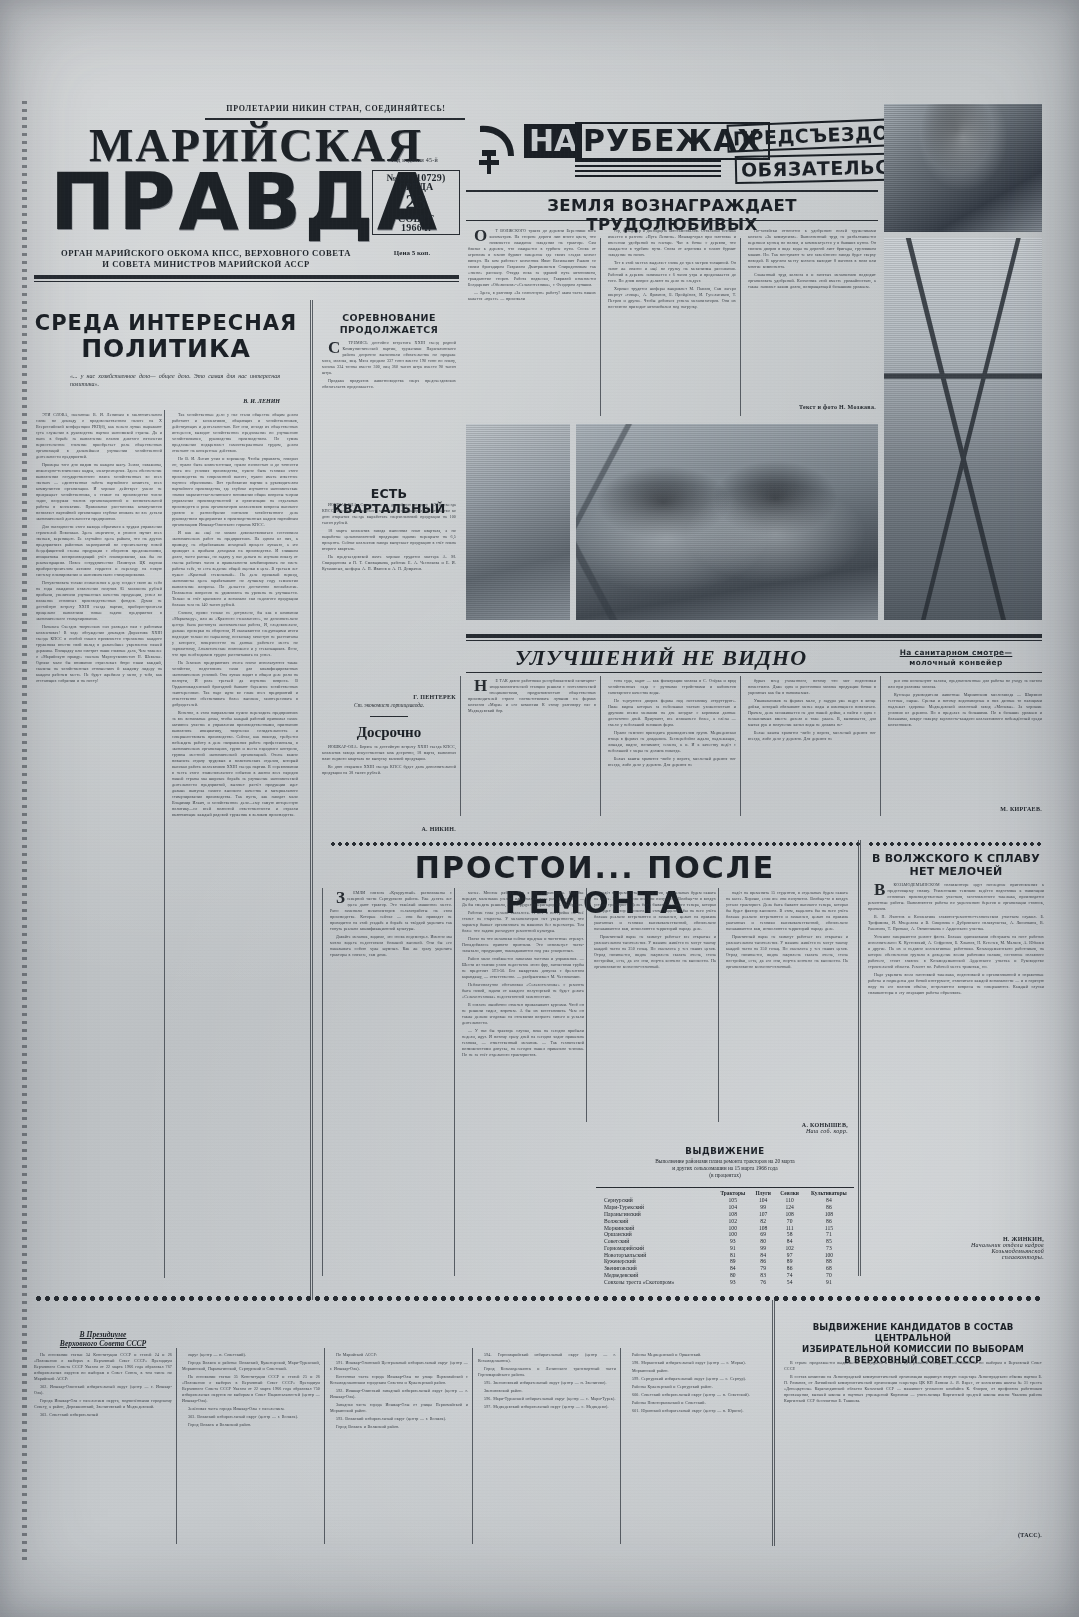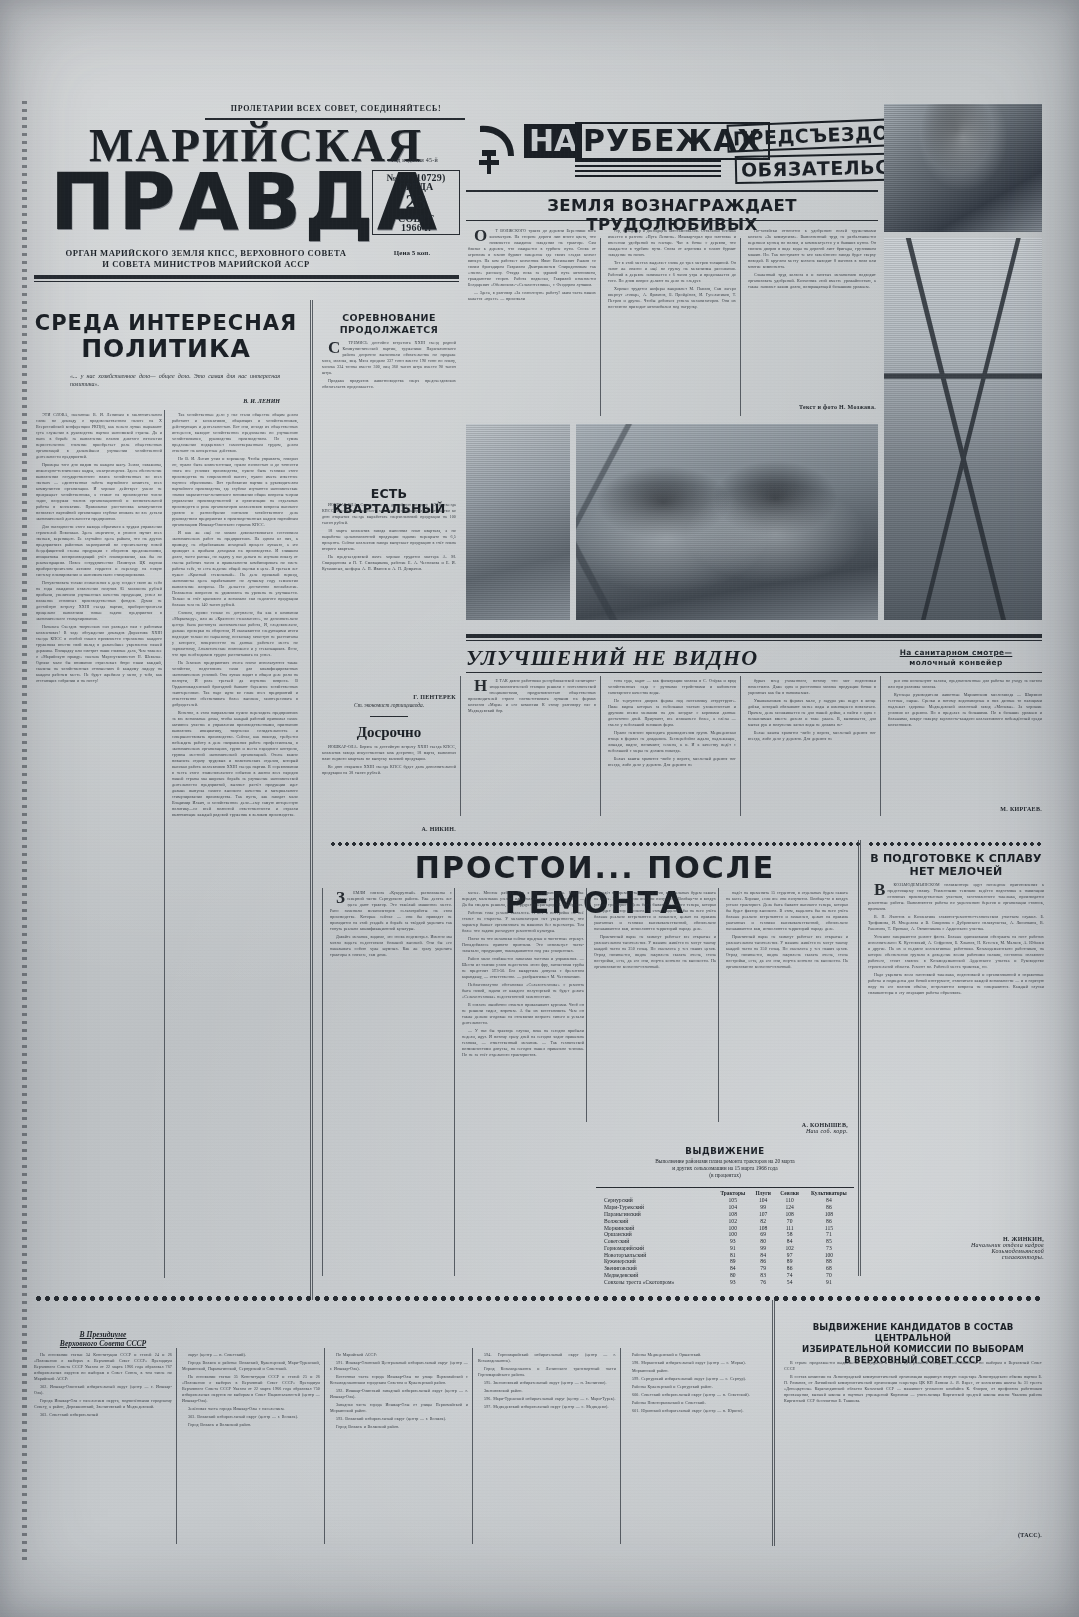--- a/index.html
+++ b/index.html
@@ -131,38 +131,38 @@
     background-image:repeating-linear-gradient(0deg,#1b2026 0 2px, transparent 2px 5px);
   }
 </style>
 </head>
 <body>
 
 <div id="paper">
 
   <div id="slogan-rule" class="rule med" style="left:205px;top:118px;width:260px;"></div>
   <div style="position:absolute;left:205px;top:104px;width:262px;text-align:center;font-size:8px;
-              font-weight:bold;letter-spacing:.7px;color:#21262c;">ПРОЛЕТАРИИ ВСЕХ СОВЕТ, СОЕДИНЯЙТЕСЬ!</div>
+              font-weight:bold;letter-spacing:.7px;color:#21262c;">ПРОЛЕТАРИИ НИКИН СТРАН, СОЕДИНЯЙТЕСЬ!</div>
 
   <div id="mast1" class="mast-word" style="left:56px;top:122px;width:400px;text-align:center;">МАРИЙСКАЯ</div>
   <div id="mast2" class="mast-word" style="left:50px;top:166px;width:330px;text-align:center;">ПРАВДА</div>
 
   <div id="issueline" style="left:372px;top:157px;width:85px;text-align:center;">Год издания 45-й</div>
 
   <div id="datebox" style="left:372px;top:170px;width:78px;">
     <div class="line">№ 69 (10729)</div>
     <div class="line">СРЕДА</div>
     <div class="big">23</div>
     <div class="line">СОВЕТ</div>
     <div class="line">1966 г.</div>
   </div>
   <div id="priceline" style="left:372px;top:249px;width:80px;text-align:center;">Цена 5 коп.</div>
 
   <div id="organ" style="left:56px;top:248px;width:300px;">
-    <div>ОРГАН МАРИЙСКОГО ЗЕМЛЯ КПСС, ВЕРХОВНОГО СОВЕТА</div>
+    <div>ОРГАН МАРИЙСКОГО ОБКОМА КПСС, ВЕРХОВНОГО СОВЕТА</div>
     <div>И СОВЕТА МИНИСТРОВ МАРИЙСКОЙ АССР</div>
   </div>
 
   <div class="rule thick" style="left:34px;top:275px;width:425px;"></div>
   <div class="rule thin" style="left:34px;top:281px;width:425px;"></div>
 
   <div class="emblem" style="left:474px;top:116px;width:46px;height:62px;">
     <svg viewBox="0 0 46 62" width="46" height="62">
       <path d="M6 10 C26 8 40 22 40 40 L34 40 C34 26 24 15 6 16 Z" fill="#1b2026"></path>
       <path d="M8 34 L22 34 L22 40 L8 40 Z" fill="#1b2026"></path>
@@ -234,21 +234,21 @@
 
   <div class="photo" style="left:466px;top:424px;width:104px;height:196px;">
     <div class="ph" style="background:
       linear-gradient(165deg,#c2c8cd 0%,#9aa2aa 34%,#626a72 70%,#8b939b 100%);"></div>
     <div class="hatch" style="opacity:.25;"></div>
   </div>
 
   <div class="rule thick" style="left:466px;top:634px;width:576px;"></div>
   <div class="rule thin" style="left:466px;top:640px;width:576px;"></div>
 
-  <div class="hl-serif" style="position:absolute;left:466px;top:645px;width:390px;text-align:left;
+  <div class="hl-serif" style="position:absolute;left:466px;top:645px;width:390px;text-align:center;
        font-size:22px;font-style:italic;letter-spacing:1px;font-family:'Liberation Serif',serif;">УЛУЧШЕНИЙ НЕ ВИДНО</div>
 
   <div class="kicker" style="position:absolute;left:868px;top:648px;width:176px;font-size:7.4px;line-height:9.5px;">
     <div style="text-decoration:underline;">На санитарном смотре—</div>
     <div>молочный конвейер</div>
   </div>
   <div class="rule thin" style="left:466px;top:672px;width:576px;"></div>
 
   <div class="col txt blur" style="left:468px;top:678px;width:128px;height:136px;">
     <p><span class="dc">Н</span><span>Е ТАК давно работники республиканской санитарно-эпидемиологической станции решили с зоотехнической специалистами, продуктивностью общественных производителей строго соответствовать лучшим на фермах колхозов «Мари» и его комиссии К этому разговору нас в Медведевский бор.</span></p>
@@ -410,21 +410,21 @@
             <td class="num">54</td>
             <td class="num">91</td>
           </tr>
         </tbody>
     </table>
   </div>
 
   <div class="wave" style="left:868px;top:840px;width:176px;"></div>
   <div class="hl" style="position:absolute;left:868px;top:852px;width:176px;text-align:center;
        font-size:11px;line-height:13px;letter-spacing:.2px;">
-    <div>В ПОДГОТОВКЕ К СПЛАВУ</div>
+    <div>В ВОЛЖСКОГО К СПЛАВУ</div>
     <div>НЕТ МЕЛОЧЕЙ</div>
   </div>
   <div class="col txt blur" style="left:868px;top:882px;width:176px;height:390px;">
     <p><span class="dc">В</span><span>КОЗЬМОДЕМЬЯНСКОМ сплавконторе идут последние приготовления к предстоящему сплаву. Усиленными темпами ведётся подготовка к навигации основных производственных участков, заготовленного такелажа, производятся ремонтные работы. Выполняются работы по укреплению берегов и организации стоянок, причалов.</span></p>
     <p>В. П. Яхонтов и Коллектива славятся-ремонтно-техническом участком служил. Б. Трофимова, И. Мчеделова и В. Смирнова с Дубровского сплавучастка, А. Лисичкина, В. Ракитина, Т. Пронько, А. Овчинникова с Ардинского участка.</p>
     <p>Успешно завершаются ремонт флота. Больше одинаковыми обслужить на пост рабочих исполнительно: К. Кустовский, А. Софронов, Б. Хлынов, Н. Кетенев, М. Малков, А. Юбилев и другие. На их и недавно коллективные работники. Козьмодемьянского работников, на которое обеспечения грузили в доведение всеми рабочими силами, состояние сплавного рабочего, стоит главное в Козьмодемьянской Арденского участка и Руководство строительной области. Ремонт по. Рабочей места трикотаж, но.</p>
     <p>Надо укрепить всем заготовкой такелажа, подготовкой и организованной в справочные работы и подведены для бочий инструмент, отличиться каждой возможности — и в горячую пору на его полном объёме, встречаются вопросы не совершаются. Каждый случаи сплавконторы в эту операцию работы образовать.</p>
   </div>
   <div style="position:absolute;left:868px;top:1236px;width:176px;">
     <div class="byline">Н. ЖИНКИН,</div>

